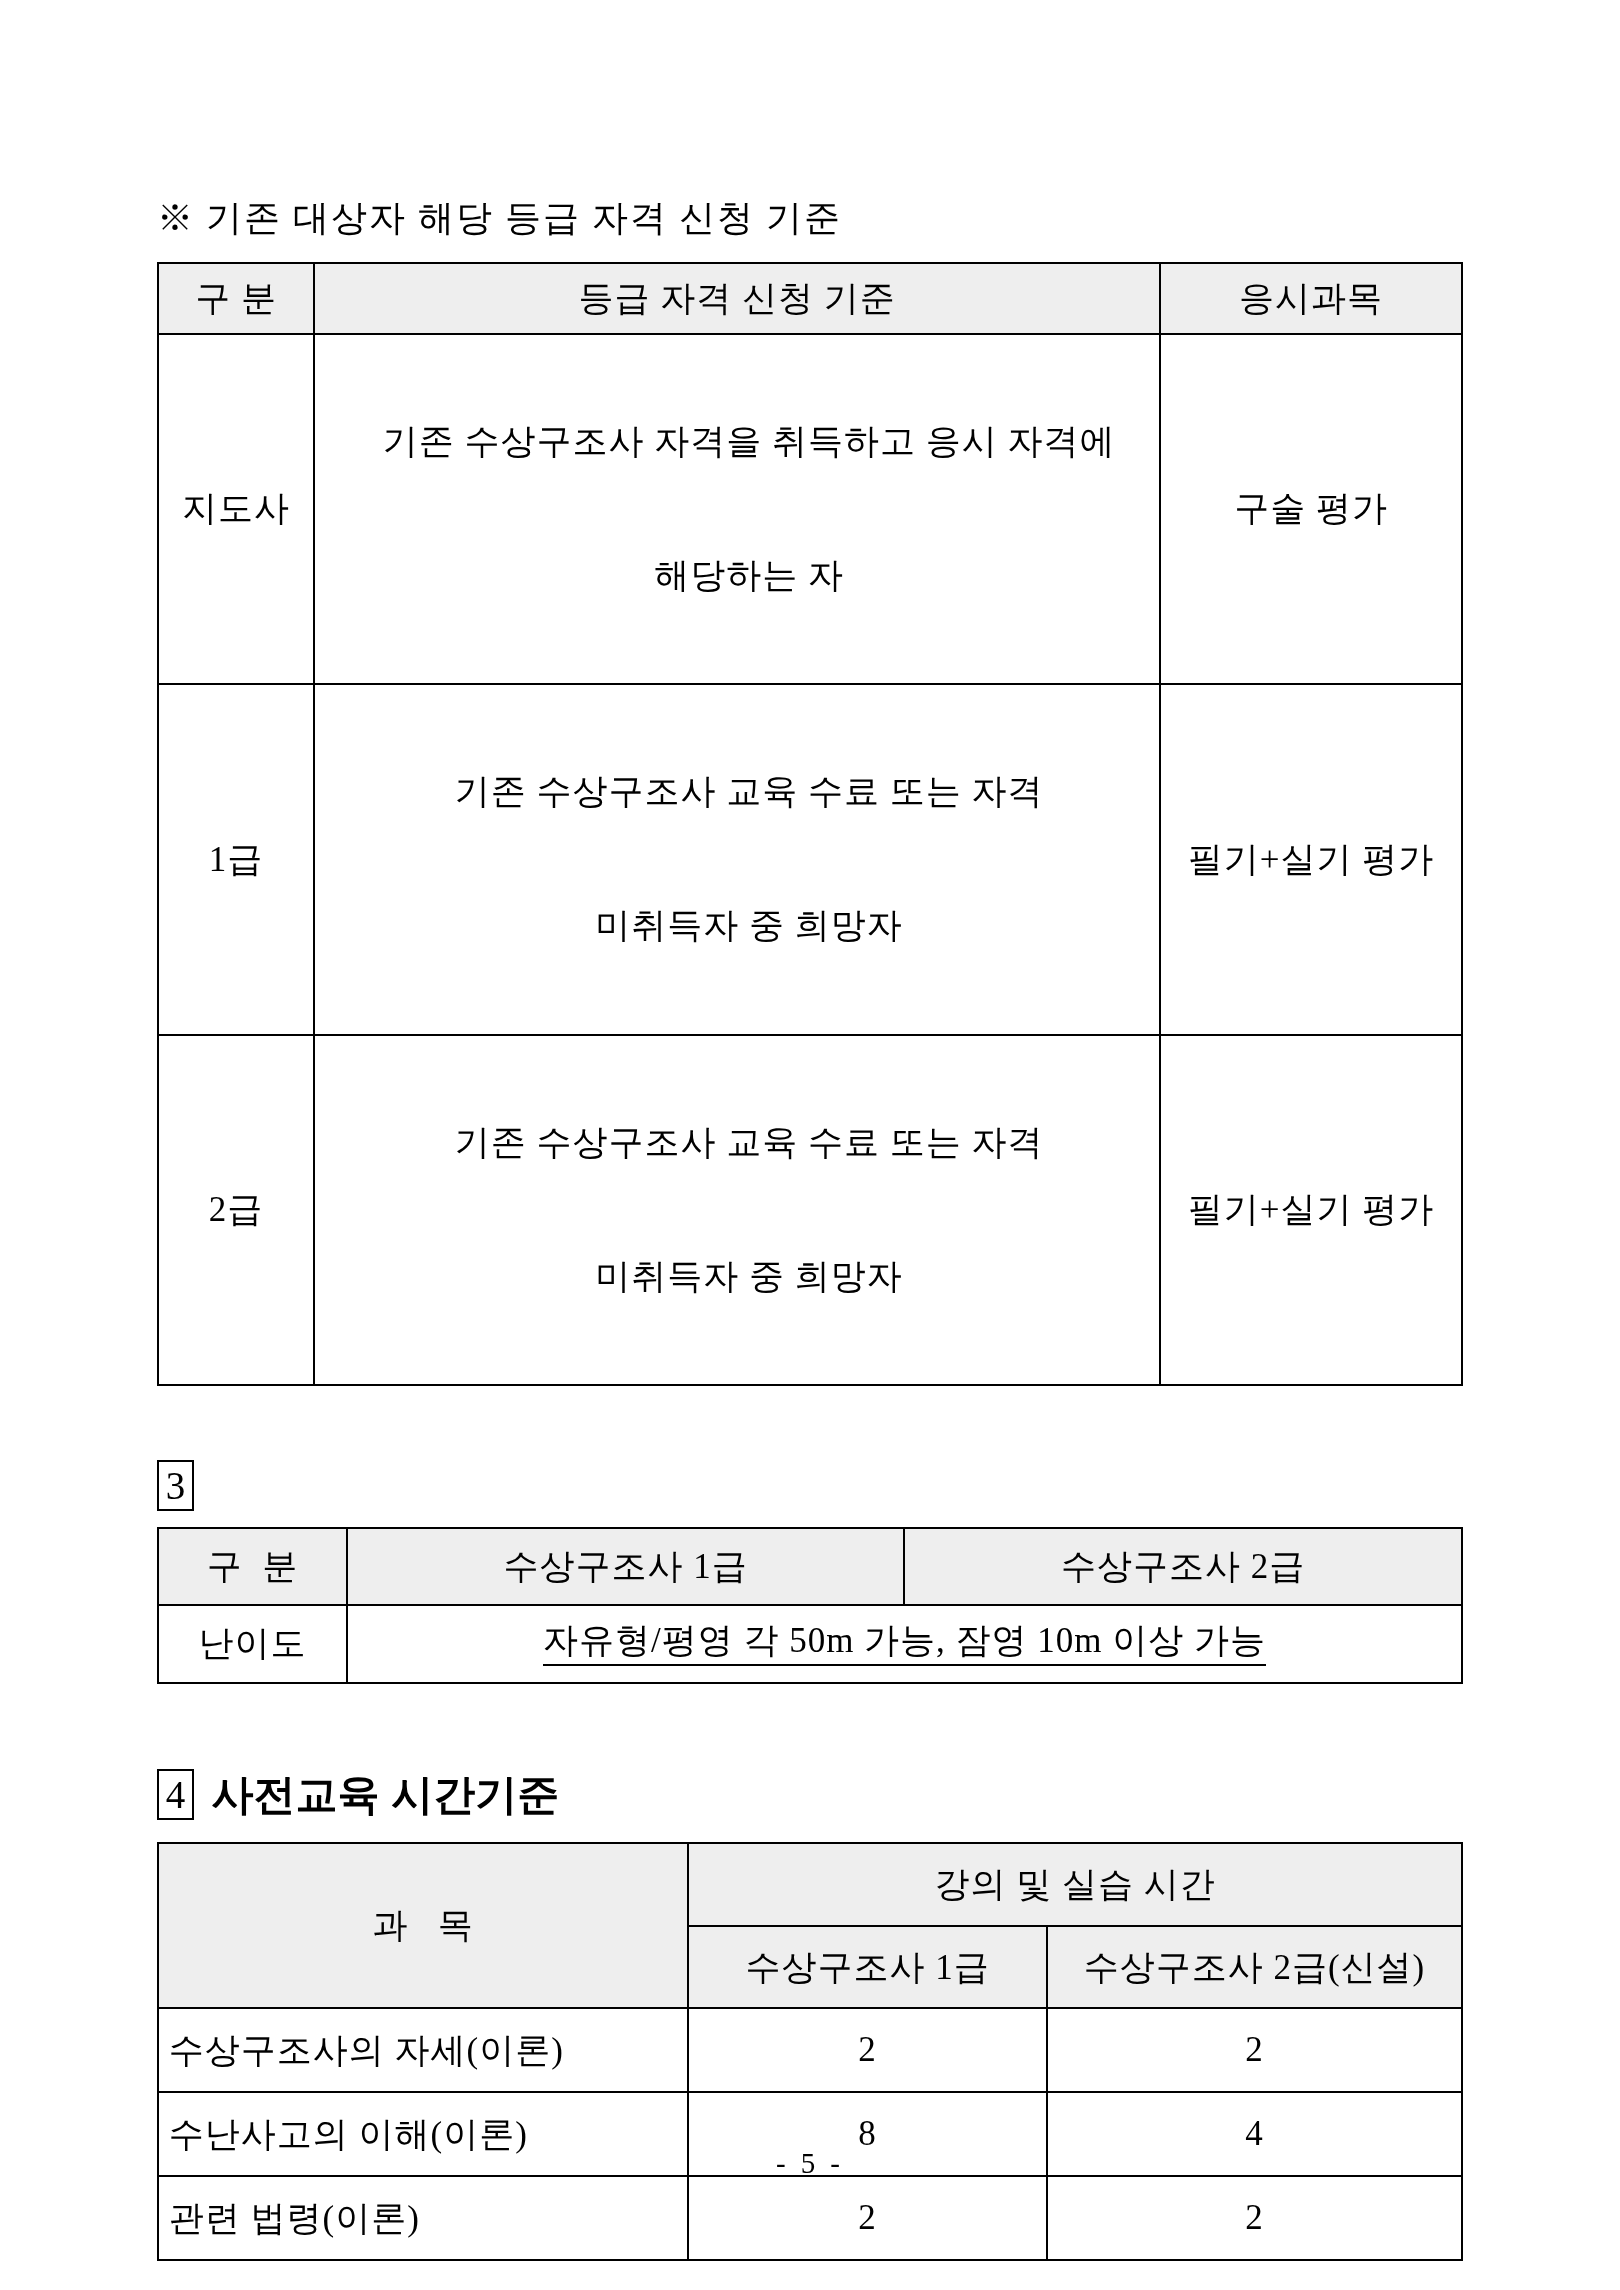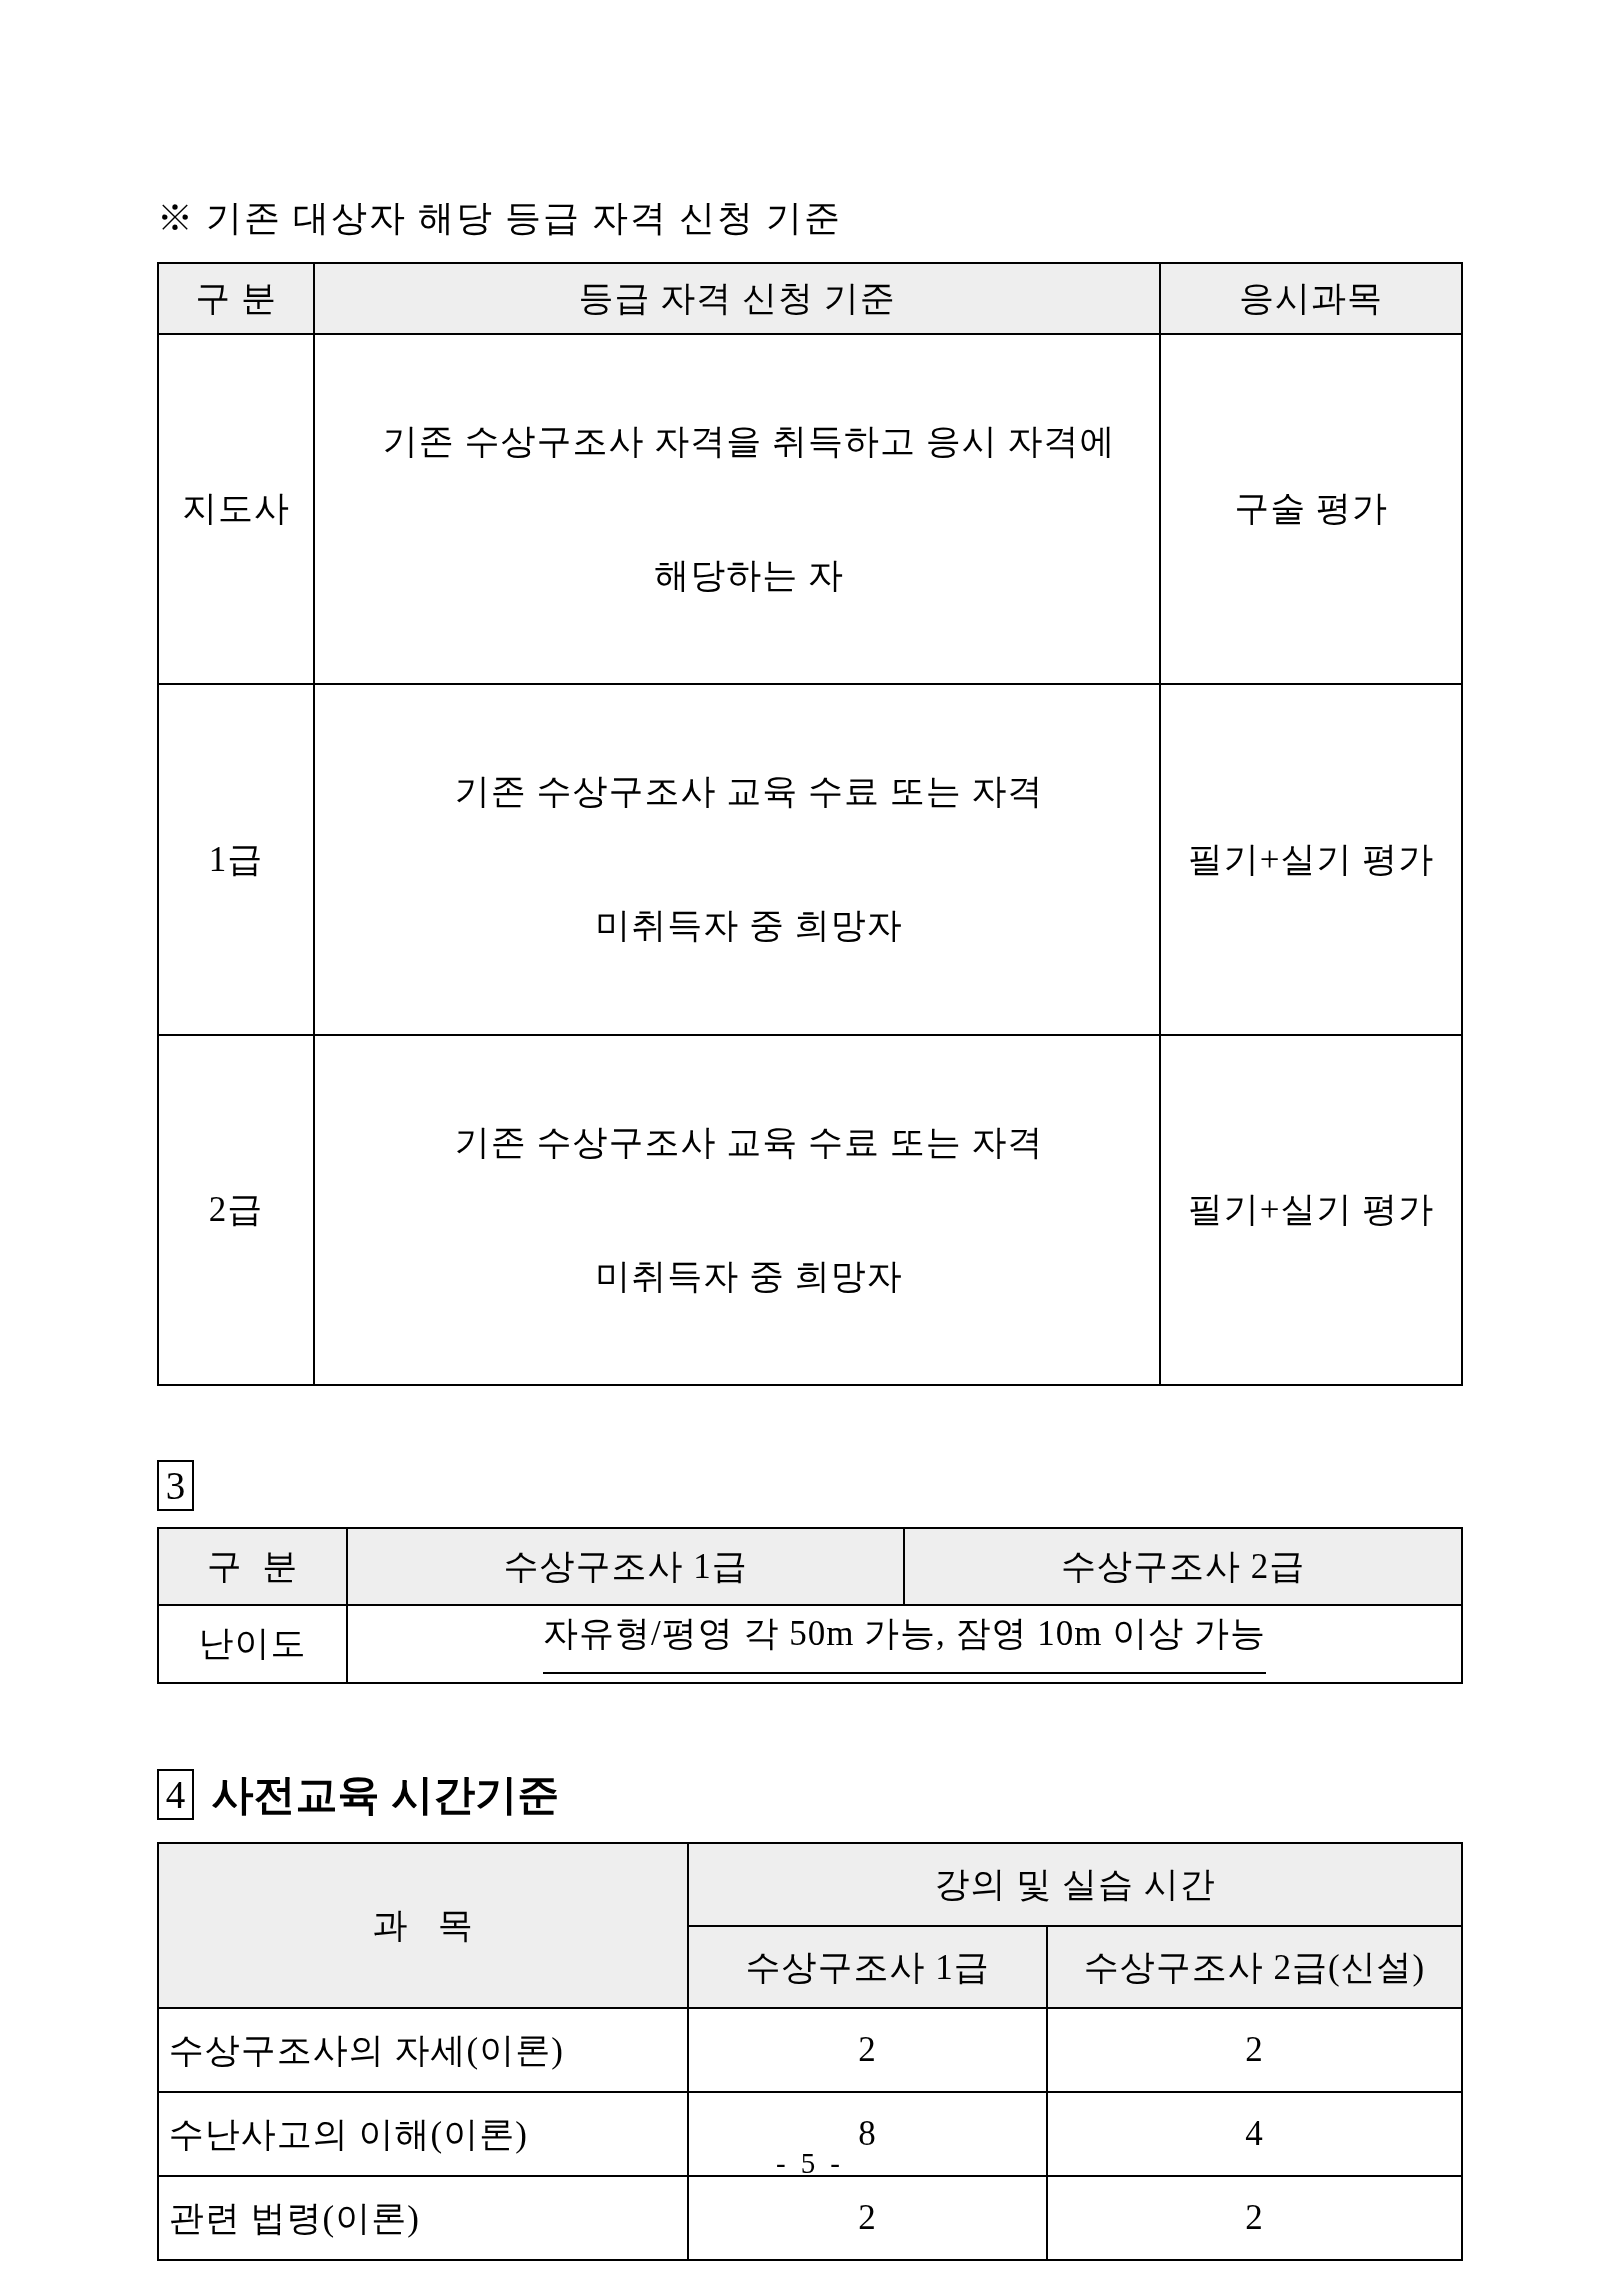--- a/index.html
+++ b/index.html
@@ -80,21 +80,21 @@
     height:51px;
     border:2px solid var(--border-color);
     font-family:"Liberation Serif","DejaVu Serif",serif;
     font-weight:normal;
     font-size:39px;
     padding:0 3.9px;
   }
   .u-line{
     display:inline-block;
     border-bottom:2.9px solid var(--border-color);
-    padding-bottom:18px;
+    padding-bottom:3px;
     line-height:1.15;
   }
   .page-number{
     position:absolute;
     left:0;right:0;
     top:2147px;
     text-align:center;
     font-size:29px;
     letter-spacing:3.9px;
   }

